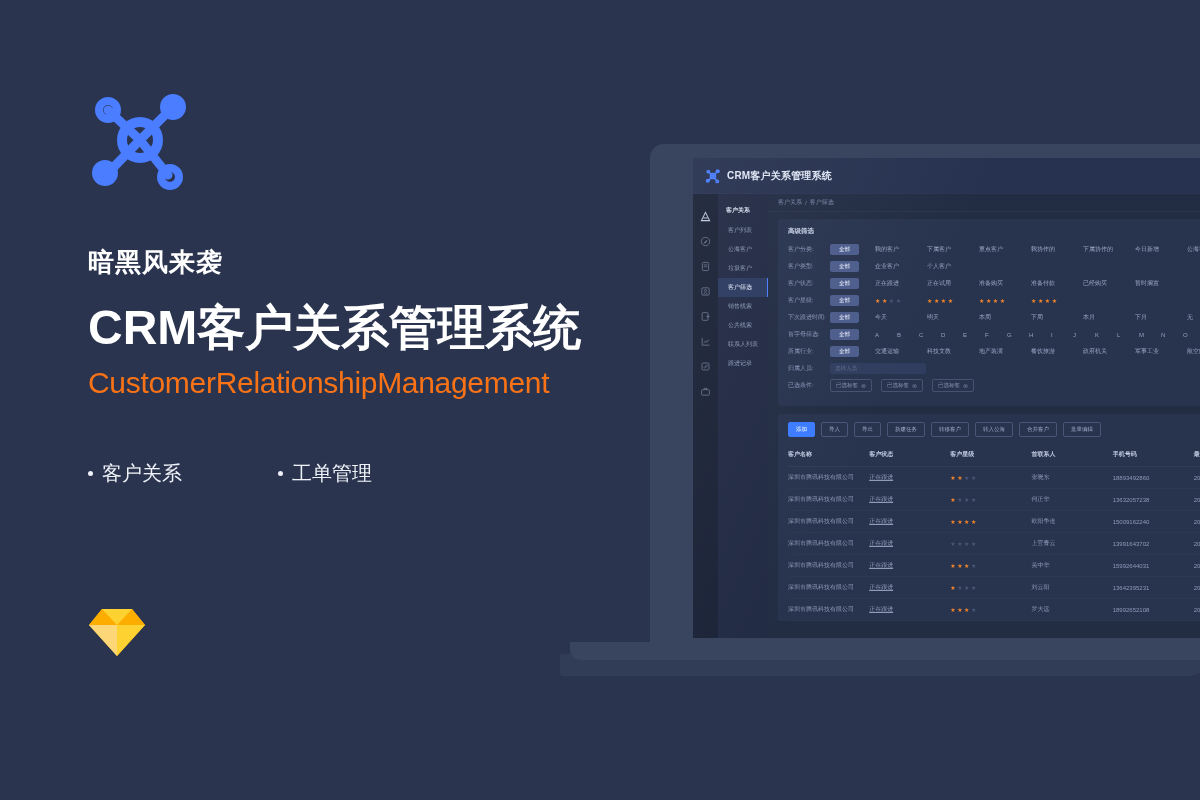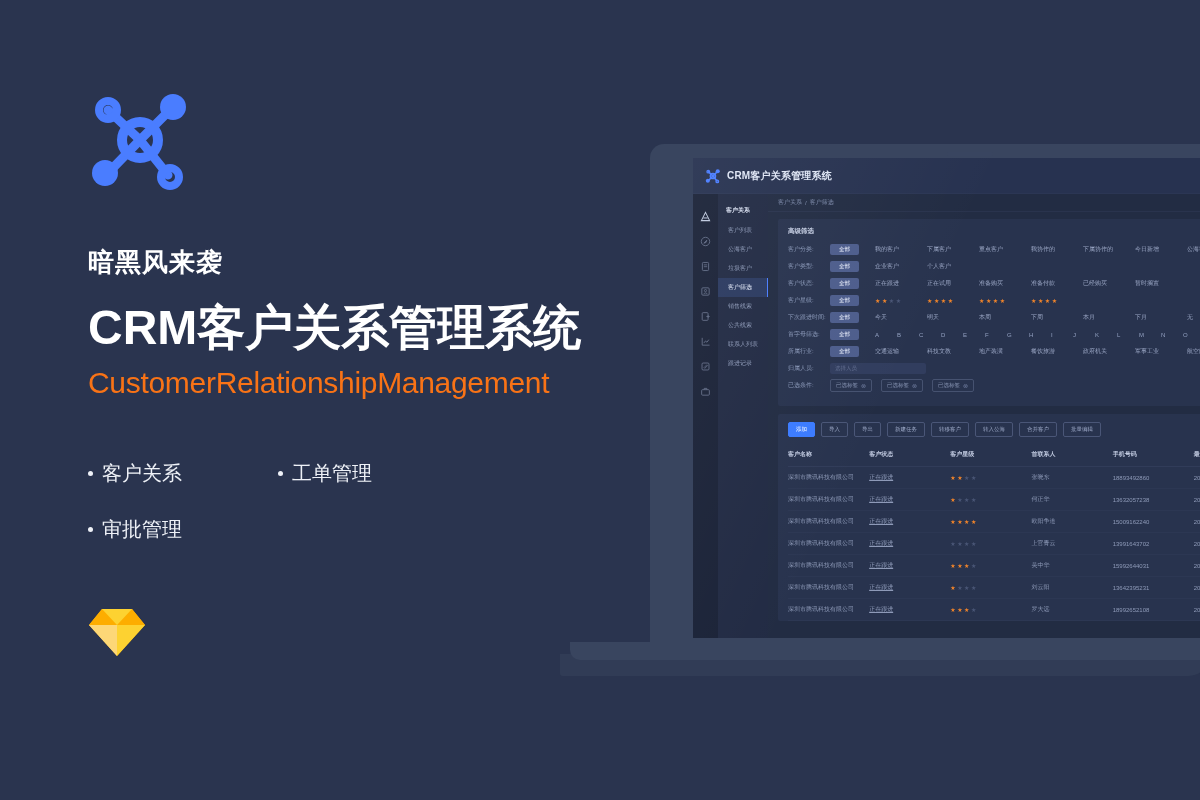--- a/index.html
+++ b/index.html
@@ -218,24 +218,20 @@
   <div id="sub-title">CustomerRelationshipManagement</div>
 
   <div id="feature-grid">
     <div class="feature-item">
       <span class="feature-dot"></span>
       <span>客户关系</span>
     </div>
     <div class="feature-item">
       <span class="feature-dot"></span>
       <span>工单管理</span>
-    </div>
-    <div class="feature-item">
-      <span class="feature-dot"></span>
-      <span>审批管理</span>
     </div>
   </div>
 
   <div id="sketch-logo">
     <svg viewBox="0 0 58 52" width="58" height="52">
       <polygon points="14,4 44,4 57,20 29,51 1,20" fill="#fdb300"></polygon>
       <polygon points="14,4 29,20 1,20" fill="#fdad00"></polygon>
       <polygon points="44,4 57,20 29,20" fill="#fdad00"></polygon>
       <polygon points="14,4 44,4 29,20" fill="#fdd231"></polygon>
       <polygon points="1,20 29,20 29,51" fill="#feeeb7"></polygon>

